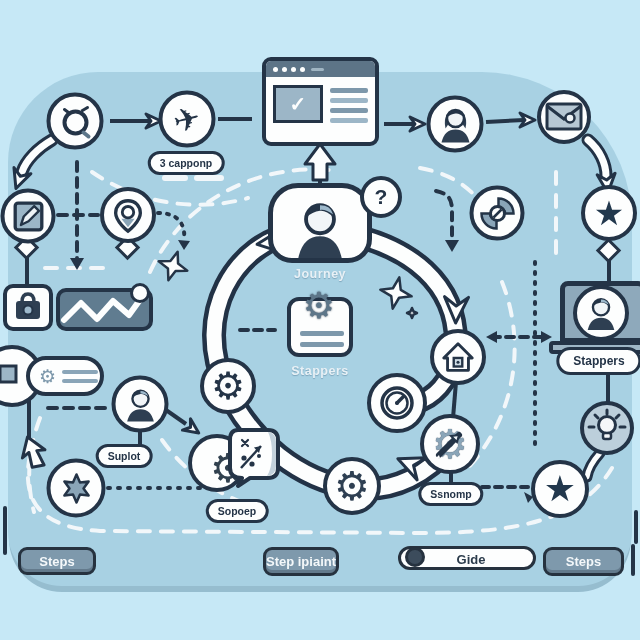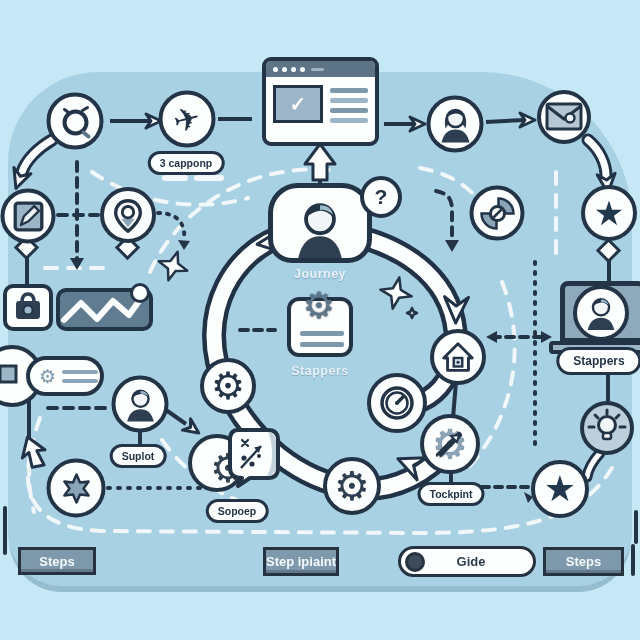--- a/index.html
+++ b/index.html
@@ -45,25 +45,25 @@
              border:4px solid #243447;border-radius:20px;z-index:3;box-sizing:border-box;
              display:flex;align-items:center;gap:6px;padding-left:9px;}
   .gp-lines{display:flex;flex-direction:column;gap:5px;}
   .gp-line{width:36px;height:4px;background:#8aa5b8;border-radius:2px;}
   
   .lock-box{position:absolute;left:3px;top:284px;width:50px;height:47px;background:#fdfefe;
             border:4px solid #243447;border-radius:10px;z-index:2;box-sizing:border-box;}
   .chart-box{position:absolute;left:56px;top:288px;width:97px;height:43px;background:#607c90;
              border:4px solid #243447;border-radius:10px;z-index:2;box-sizing:border-box;}
   
-  .btn{position:absolute;z-index:4;background:#7e99ac;border:3px solid #26323f;border-radius:0;
+  .btn{position:absolute;z-index:4;background:#7e99ac;border:3px solid #26323f;border-radius:9px;
        color:#f4f8fa;font-weight:bold;font-size:13px;display:flex;align-items:center;justify-content:center;
        box-sizing:border-box;box-shadow:inset 0 -3px 0 rgba(30,44,58,.28);cursor:pointer;white-space:nowrap;}
-  .search{position:absolute;left:398px;top:546px;width:138px;height:31px;background:#fdfefe;
-          border:3px solid #26323f;border-radius:16px;display:flex;align-items:center;z-index:4;
+  .search{position:absolute;left:398px;top:546px;width:138px;height:24px;background:#fdfefe;
+          border:3px solid #26323f;border-radius:16px;display:flex;align-items:flex-end;z-index:4;
           box-sizing:border-box;cursor:pointer;}
   .knob{width:20px;height:20px;border-radius:50%;background:#3c4c5c;border:3px solid #26323f;
         margin-left:4px;box-sizing:border-box;}
   .search-text{flex:1;text-align:center;color:#2c3c4c;font-weight:bold;font-size:13px;margin-right:16px;}
 </style>
 </head>
 <body>
 
 <div class="stage">
   <div class="panel"></div>
@@ -283,21 +283,21 @@
   </div>
 
   <div class="node" style="left:140px;top:404px;width:57px;height:57px;">
     <svg width="38" height="38" viewBox="0 0 40 40">
       <path d="M6 38 Q9 25 20 25 Q31 25 34 38 Z" fill="#2e3f52"></path>
       <circle cx="20" cy="14" r="8.5" fill="#f1f5f8" stroke="#243447" stroke-width="2.5"></circle>
       <path d="M11.5 13 Q13 5.5 20 5.5 Q27 5.5 28.5 13 Q24 8.5 20 9 Q15 9.5 11.5 13 Z" fill="#243447"></path>
       <path d="M20 5.8 Q26 5.8 28 11 Q24 8 20 8.4 Z" fill="#9db9cc"></path>
     </svg>
   </div>
-  <div class="pill" style="left:138px;top:456px;text-align:right;">Suplot</div>
+  <div class="pill" style="left:124px;top:456px;text-align:right;">Suplot</div>
 
   <div class="avatar-card">
     <svg width="66" height="62" viewBox="0 0 40 40">
       <path d="M6 40 Q9 26 20 26 Q31 26 34 40 Z" fill="#2e3f52"></path>
       <circle cx="20" cy="15" r="9" fill="#f1f5f8" stroke="#243447" stroke-width="2.5"></circle>
       <path d="M11 14 Q12.5 5.5 20 5.5 Q27.5 5.5 29 14 Q24 9 20 9.5 Q15 10 11 14 Z" fill="#243447"></path>
       <path d="M20 6 Q27 6 28.5 12 Q24 8.5 20 9 Z" fill="#9db9cc"></path>
     </svg>
   </div>
   <div class="ghost" style="left:320px;top:274px;">Journey</div>
@@ -335,21 +335,21 @@
     </svg>
   </div>
   <div class="node" style="left:450px;top:444px;width:60px;height:60px;">
     <span class="glyph" style="font-size:40px;color:#8aa5b8;text-shadow:0 0 1px #243447;">⚙</span>
     <svg width="44" height="44" viewBox="0 0 44 44" style="position:absolute;">
       <line x1="11" y1="33" x2="31" y2="13" stroke="#243447" stroke-width="6" stroke-linecap="round"></line>
       <path d="M31 13 L23 14 L29 20 Z" fill="#eef3f6" stroke="#243447" stroke-width="2"></path>
       <path d="M11 33 L8 36 L12 36 Z" fill="#fdfefe"></path>
     </svg>
   </div>
-  <div class="pill" style="left:451px;top:494px;">Tockpint</div>
+  <div class="pill" style="left:451px;top:494px;">Ssnomp</div>
 
   <div class="node" style="left:217px;top:463px;width:58px;height:58px;"></div>
   <span class="glyph" style="position:absolute;left:228px;top:468px;transform:translate(-50%,-50%);z-index:3;font-size:40px;color:#31414f;">⚙</span>
   <svg width="62" height="66" viewBox="0 0 62 66" style="position:absolute;left:224px;top:426px;z-index:3;">
     <path d="M14 4 H44 Q54 4 54 14 V42 Q54 52 44 52 H26 L14 60 L18 52 Q6 52 6 42 V14 Q6 4 14 4 Z" fill="#fdfefe" stroke="#243447" stroke-width="4" stroke-linejoin="round"></path>
     <path d="M44 6 Q52 7 52 16 V40 Q52 49 43 50 Q48 42 48 28 Q48 14 44 6 Z" fill="#c3d2dc"></path>
     <line x1="17" y1="42" x2="37" y2="20" stroke="#243447" stroke-width="2.5"></line>
     <path d="M37 20 L30 21.5 L35 27 Z" fill="#243447"></path>
     <circle cx="20" cy="32" r="2.6" fill="#243447"></circle>
     <circle cx="28" cy="38" r="2.6" fill="#243447"></circle>

